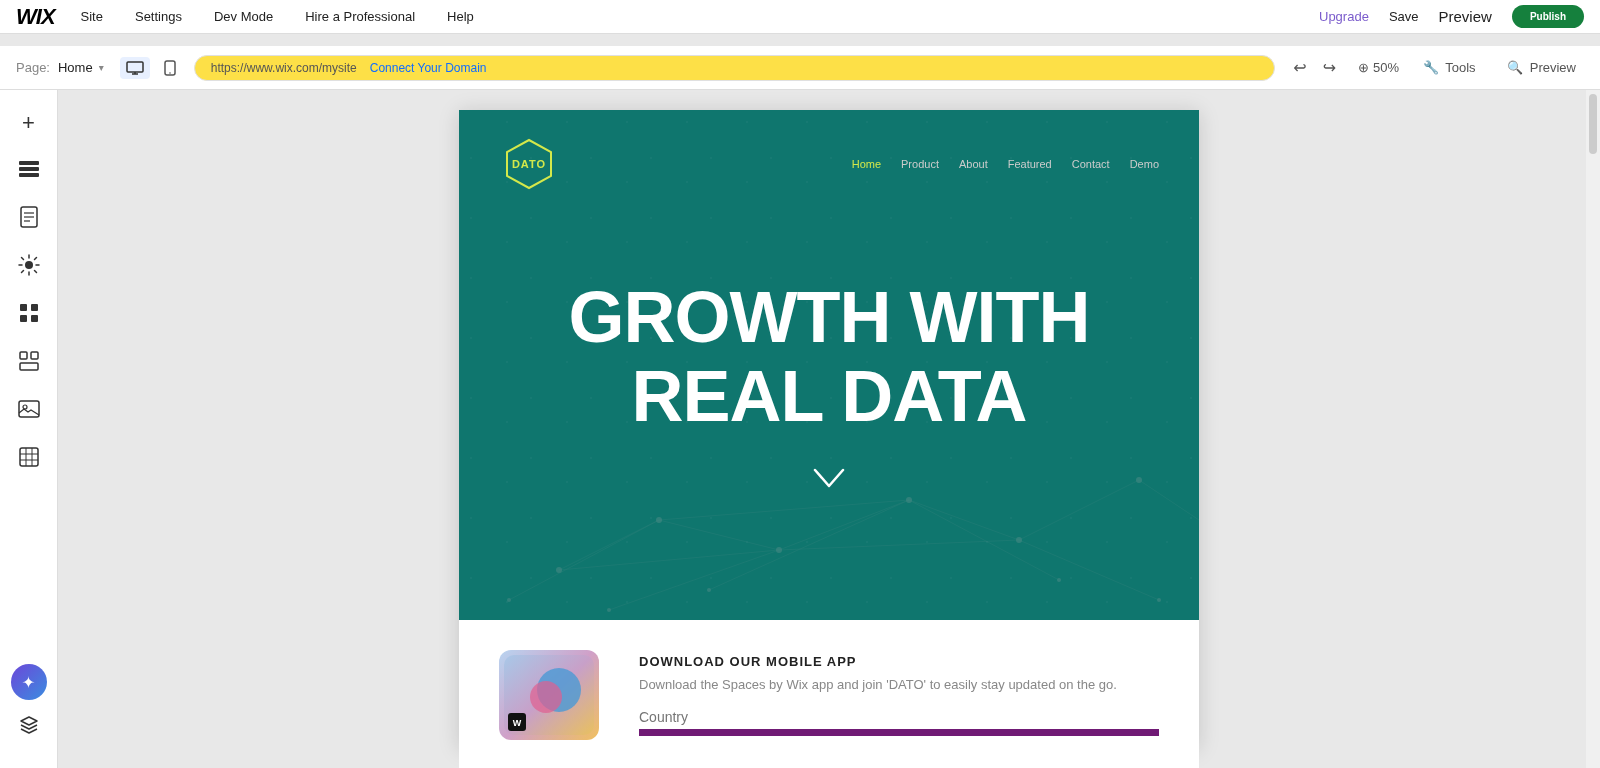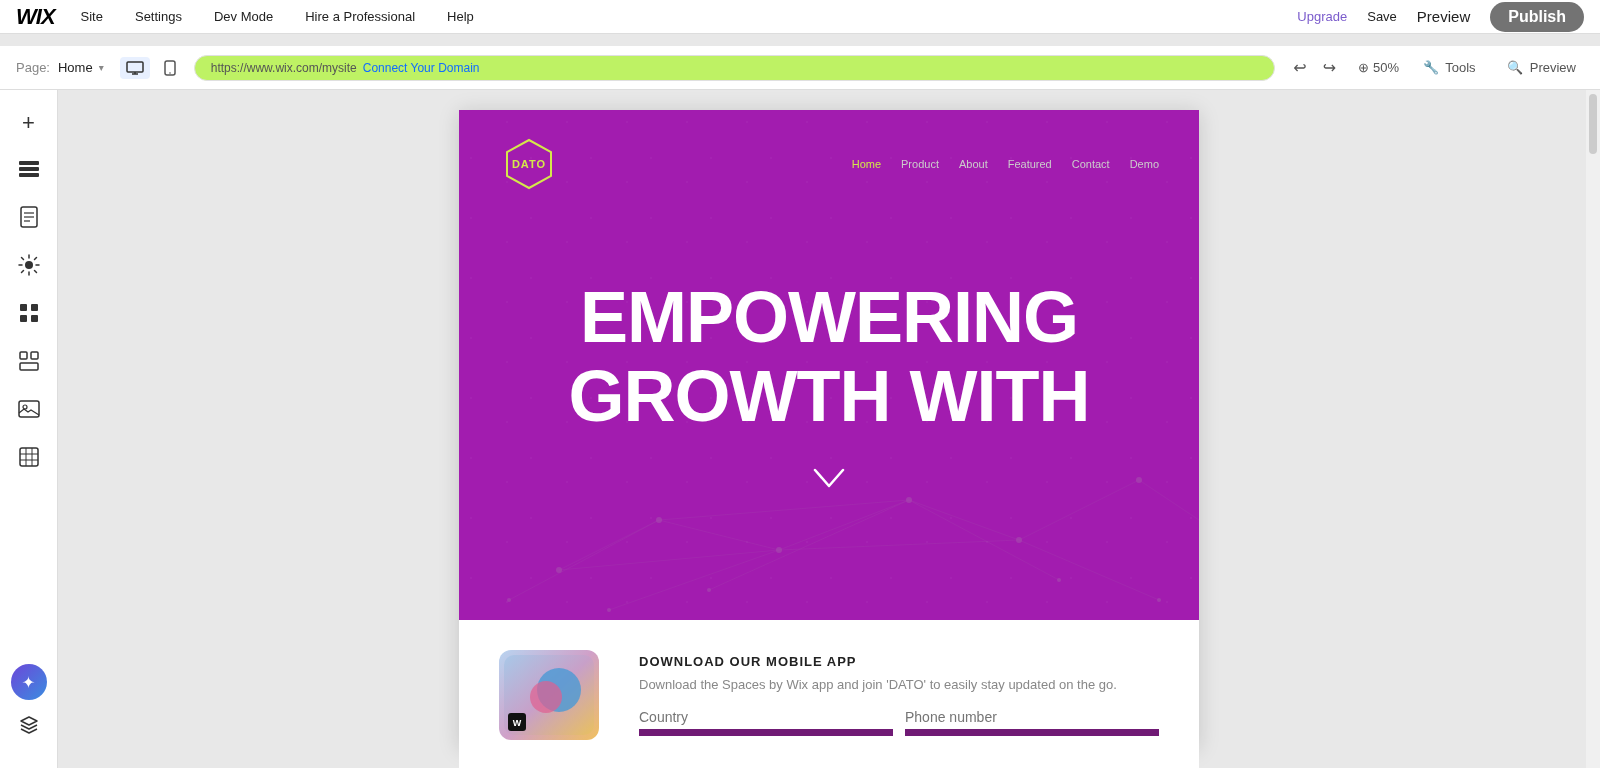--- a/index.html
+++ b/index.html
@@ -46,26 +46,26 @@
       cursor: pointer;
       font-weight: 500;
     }
     .preview-btn {
       color: #222;
       font-size: 15px;
       cursor: pointer;
       font-weight: 500;
     }
     .publish-btn {
-      background: #737373;
+      background: #15803d;
       color: #fff;
       border: none;
       border-radius: 20px;
       padding: 6px 18px;
-      font-size: 16px;
+      font-size: 10px;
       font-weight: 600;
       cursor: pointer;
     }
 
     
     .addr-bar {
       display: flex;
       align-items: center;
       height: 44px;
       background: #fff;
@@ -97,29 +97,29 @@
     .device-icon {
       padding: 4px 6px;
       cursor: pointer;
       border-radius: 4px;
       display: flex;
       align-items: center;
     }
     .device-icon.active { background: #e8f0ff; }
     .url-bar {
       flex: 1;
-      background: #bef264;
+      background: #fde047;
       border: 1px solid #e0e0e0;
       border-radius: 20px;
       padding: 5px 16px;
       font-size: 12px;
       color: #555;
       display: flex;
       align-items: center;
-      gap: 6px;
+      gap: 13px;
     }
     .url-text { color: #555; }
     .connect-domain { color: #116dff; cursor: pointer; }
     .addr-bar-right {
       display: flex;
       align-items: center;
       gap: 16px;
       margin-left: auto;
     }
     .undo-redo { display: flex; gap: 4px; }
@@ -224,21 +224,21 @@
     }
     .site-preview {
       width: 740px;
       background: #fff;
       box-shadow: 0 2px 20px rgba(0,0,0,0.15);
       flex-shrink: 0;
     }
 
     
     .hero-section {
-      background: #a21caf;
+      background: #0f766e;
       position: relative;
       height: 510px;
       overflow: hidden;
     }
     .hero-noise {
       position: absolute;
       inset: 0;
       background-image: 
         radial-gradient(circle at 20% 80%, rgba(255,255,255,0.03) 1px, transparent 1px),
         radial-gradient(circle at 80% 20%, rgba(255,255,255,0.03) 1px, transparent 1px);
@@ -566,22 +566,22 @@
           <span class="hero-nav-link">Product</span>
           <span class="hero-nav-link">About</span>
           <span class="hero-nav-link">Featured</span>
           <span class="hero-nav-link">Contact</span>
           <span class="hero-nav-link">Demo</span>
         </div>
       </div>
 
       <div class="hero-content">
         <div class="hero-title">
-          <div>EMPOWERING</div>
           <div>GROWTH WITH</div>
+          <div>REAL DATA</div>
         </div>
         <div class="hero-chevron">
           <svg width="32" height="20" viewBox="0 0 32 20" fill="none">
             <path d="M2 2L16 18L30 2" stroke="white" stroke-width="2.5" stroke-linecap="round" stroke-linejoin="round"></path>
           </svg>
         </div>
       </div>
     </div>
 
     <div class="mobile-section">
@@ -599,21 +599,20 @@
           <ellipse cx="42" cy="42" rx="16" ry="16" fill="#e06090" opacity="0.7"></ellipse>
           <rect x="4" y="58" width="18" height="18" rx="3" fill="#111"></rect>
           <text x="13" y="71" text-anchor="middle" font-size="9" font-weight="900" fill="white" font-family="sans-serif">W</text>
         </svg>
       </div>
       <div class="mobile-text">
         <div class="mobile-title">DOWNLOAD OUR MOBILE APP</div>
         <div class="mobile-desc">Download the Spaces by Wix app and join 'DATO' to easily stay updated on the go.</div>
         <div class="mobile-form">
           <input class="mobile-input" type="text" placeholder="Country" style="">
-          <input class="mobile-input" type="text" placeholder="Phone number" style="">
         </div>
       </div>
     </div>
   </div>
 </div>
 
 <div class="scrollbar">
   <div class="scrollbar-thumb"></div>
 </div>
 

